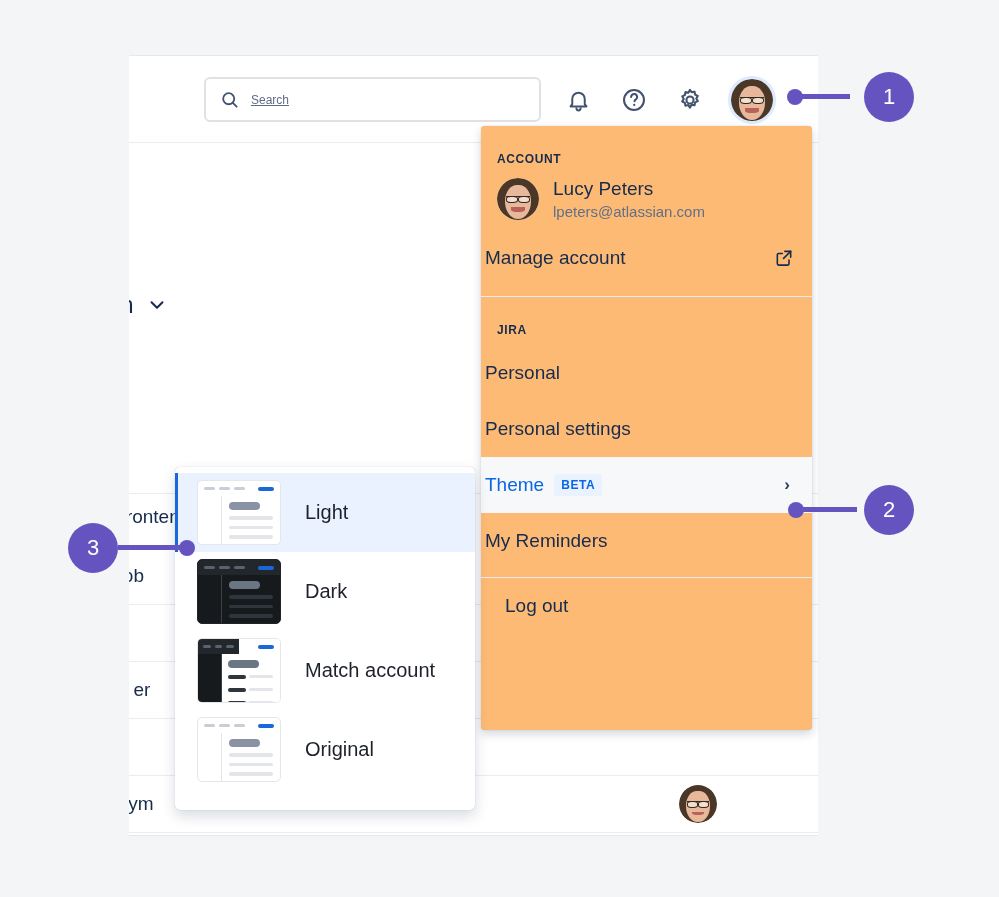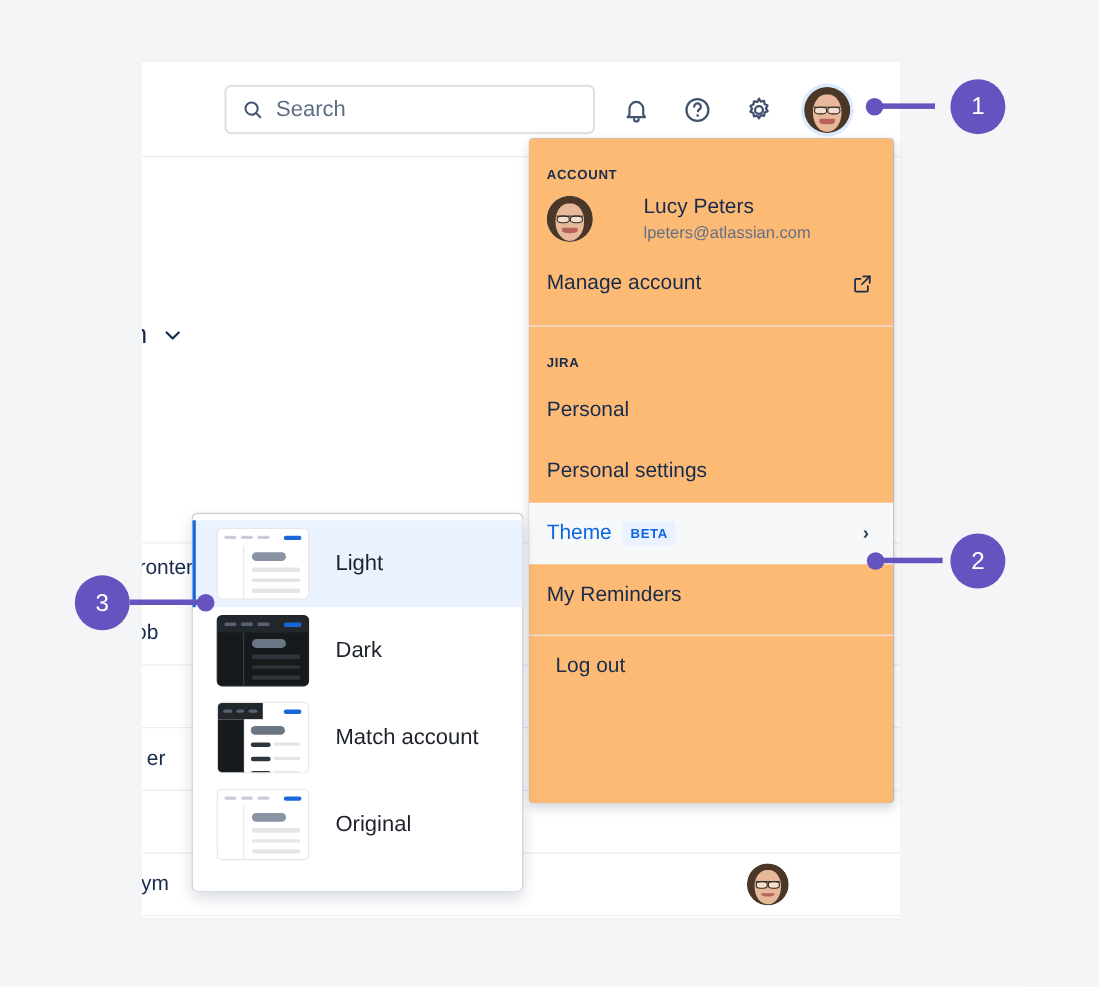--- a/index.html
+++ b/index.html
@@ -26,21 +26,21 @@
   
   #app-header {
     position:absolute; left:0; top:0; width:100%; height:87px;
     background:#fff; border-bottom:1px solid #ebecf0;
   }
   #search-box {
     position:absolute; left:75px; top:21px; width:337px; height:45px;
     border:2px solid #dfe1e6; border-radius:6px; background:#fff;
     display:flex; align-items:center; padding:0 14px; gap:12px;
   }
-  #search-box .ph { color:#5e6c84; font-size:20px; }
+  #search-box .ph { color:#5e6c84; font-size:12px;text-decoration:underline; }
   .hdr-icon {
     position:absolute; top:27px; width:34px; height:34px;
     display:flex; align-items:center; justify-content:center;
     color:#42526e;
   }
   #bell-btn { left:432px; }
   #help-btn { left:488px; }
   #gear-btn { left:544px; }
   #avatar-btn {
     position:absolute; left:599px; top:20px;
@@ -101,25 +101,25 @@
     position:absolute; left:481px; top:126px; width:331px; height:604px;
     background:#fdba74; border-radius:4px;
     box-shadow:0 4px 10px rgba(9,30,66,0.18), 0 0 1px rgba(9,30,66,0.28);
     z-index:20;
   }
   .menu-section-label {
     font-size:12px; font-weight:bold; letter-spacing:.6px; color:#172b4d;
     padding:26px 16px 8px 16px;
   }
   #account-user { display:flex; align-items:center; gap:14px; padding:4px 16px 8px 16px; }
-  #account-user .info { display:flex; flex-direction:column; gap:3px;margin-left:32px; }
+  #account-user .info { display:flex; flex-direction:column; gap:3px; }
   #account-name { font-size:19px; color:#172b4d; }
   #account-email { font-size:15px; color:#626f86; }
   .menu-item {
-    height:56px; display:flex; align-items:center; padding:0 16px;
+    height:56px; display:flex; align-items:center; padding:0 4px;
     font-size:19px; color:#172b4d; gap:10px; position:relative;
   }
   .menu-item.link { height:60px; }
   .menu-divider { border-top:1px solid #ebecf0; margin:8px 0 0 0; }
   #theme-item { background:#f7f8f9; color:#0c66e4; }
   #theme-item .beta {
     font-size:12px; font-weight:bold; letter-spacing:.6px;
     color:#0c66e4; background:#e9f2fe; border-radius:3px; padding:4px 7px;
   }
   #theme-chevron { position:absolute; right:22px; color:#2c3e5d; font-size:17px; font-weight:bold; }

